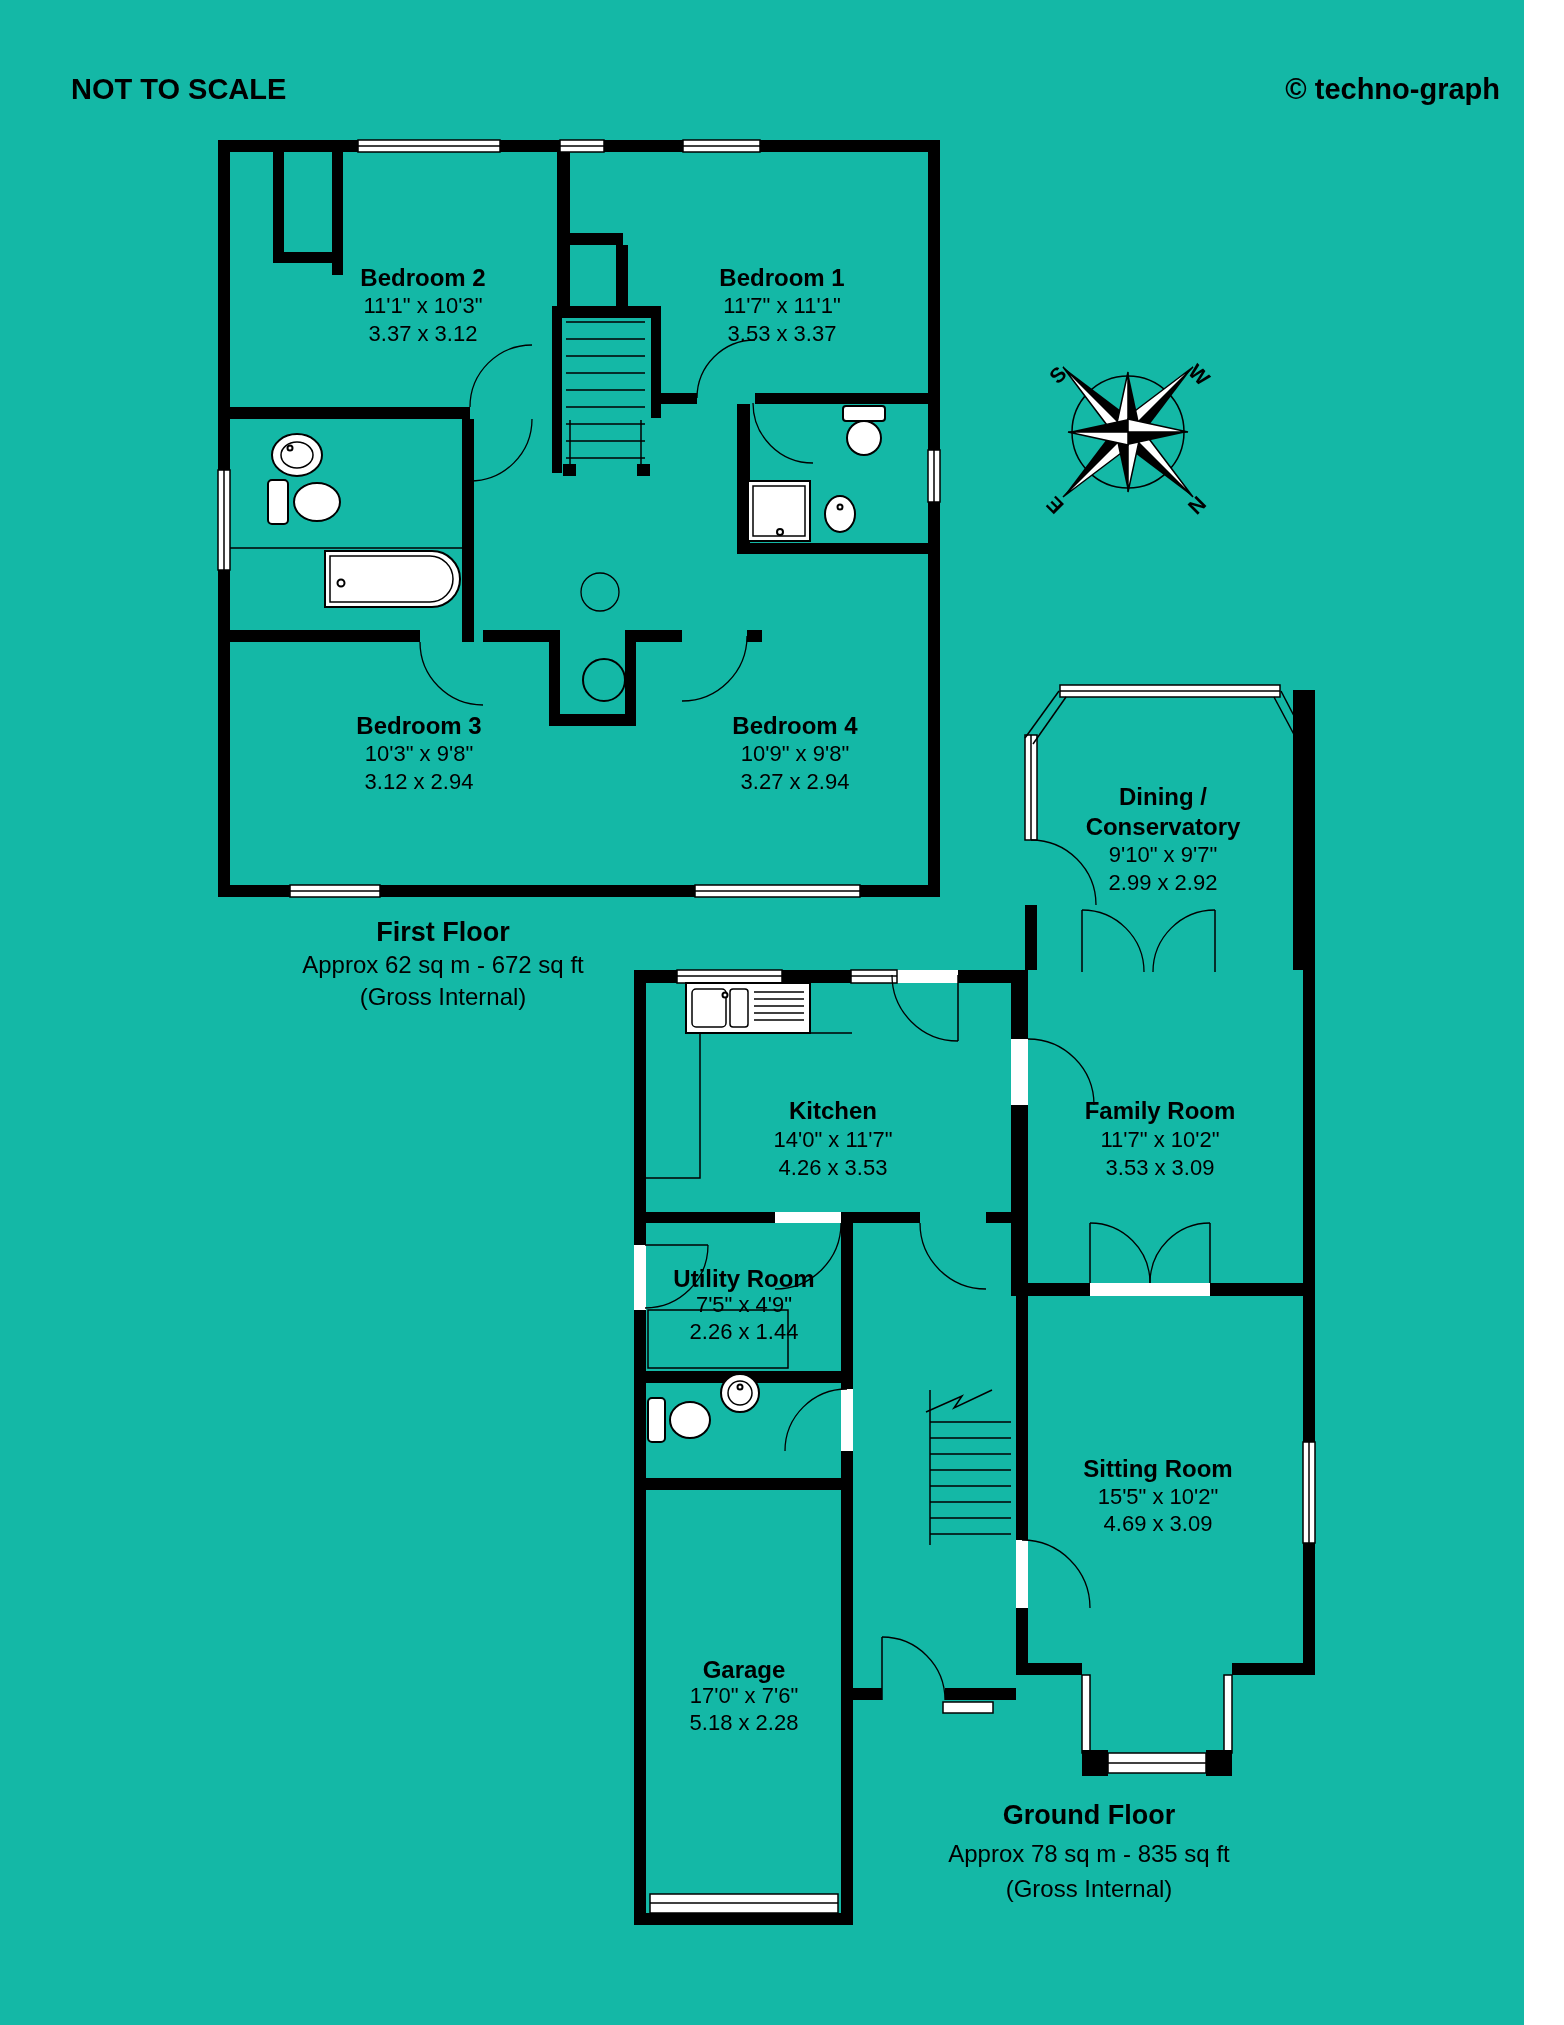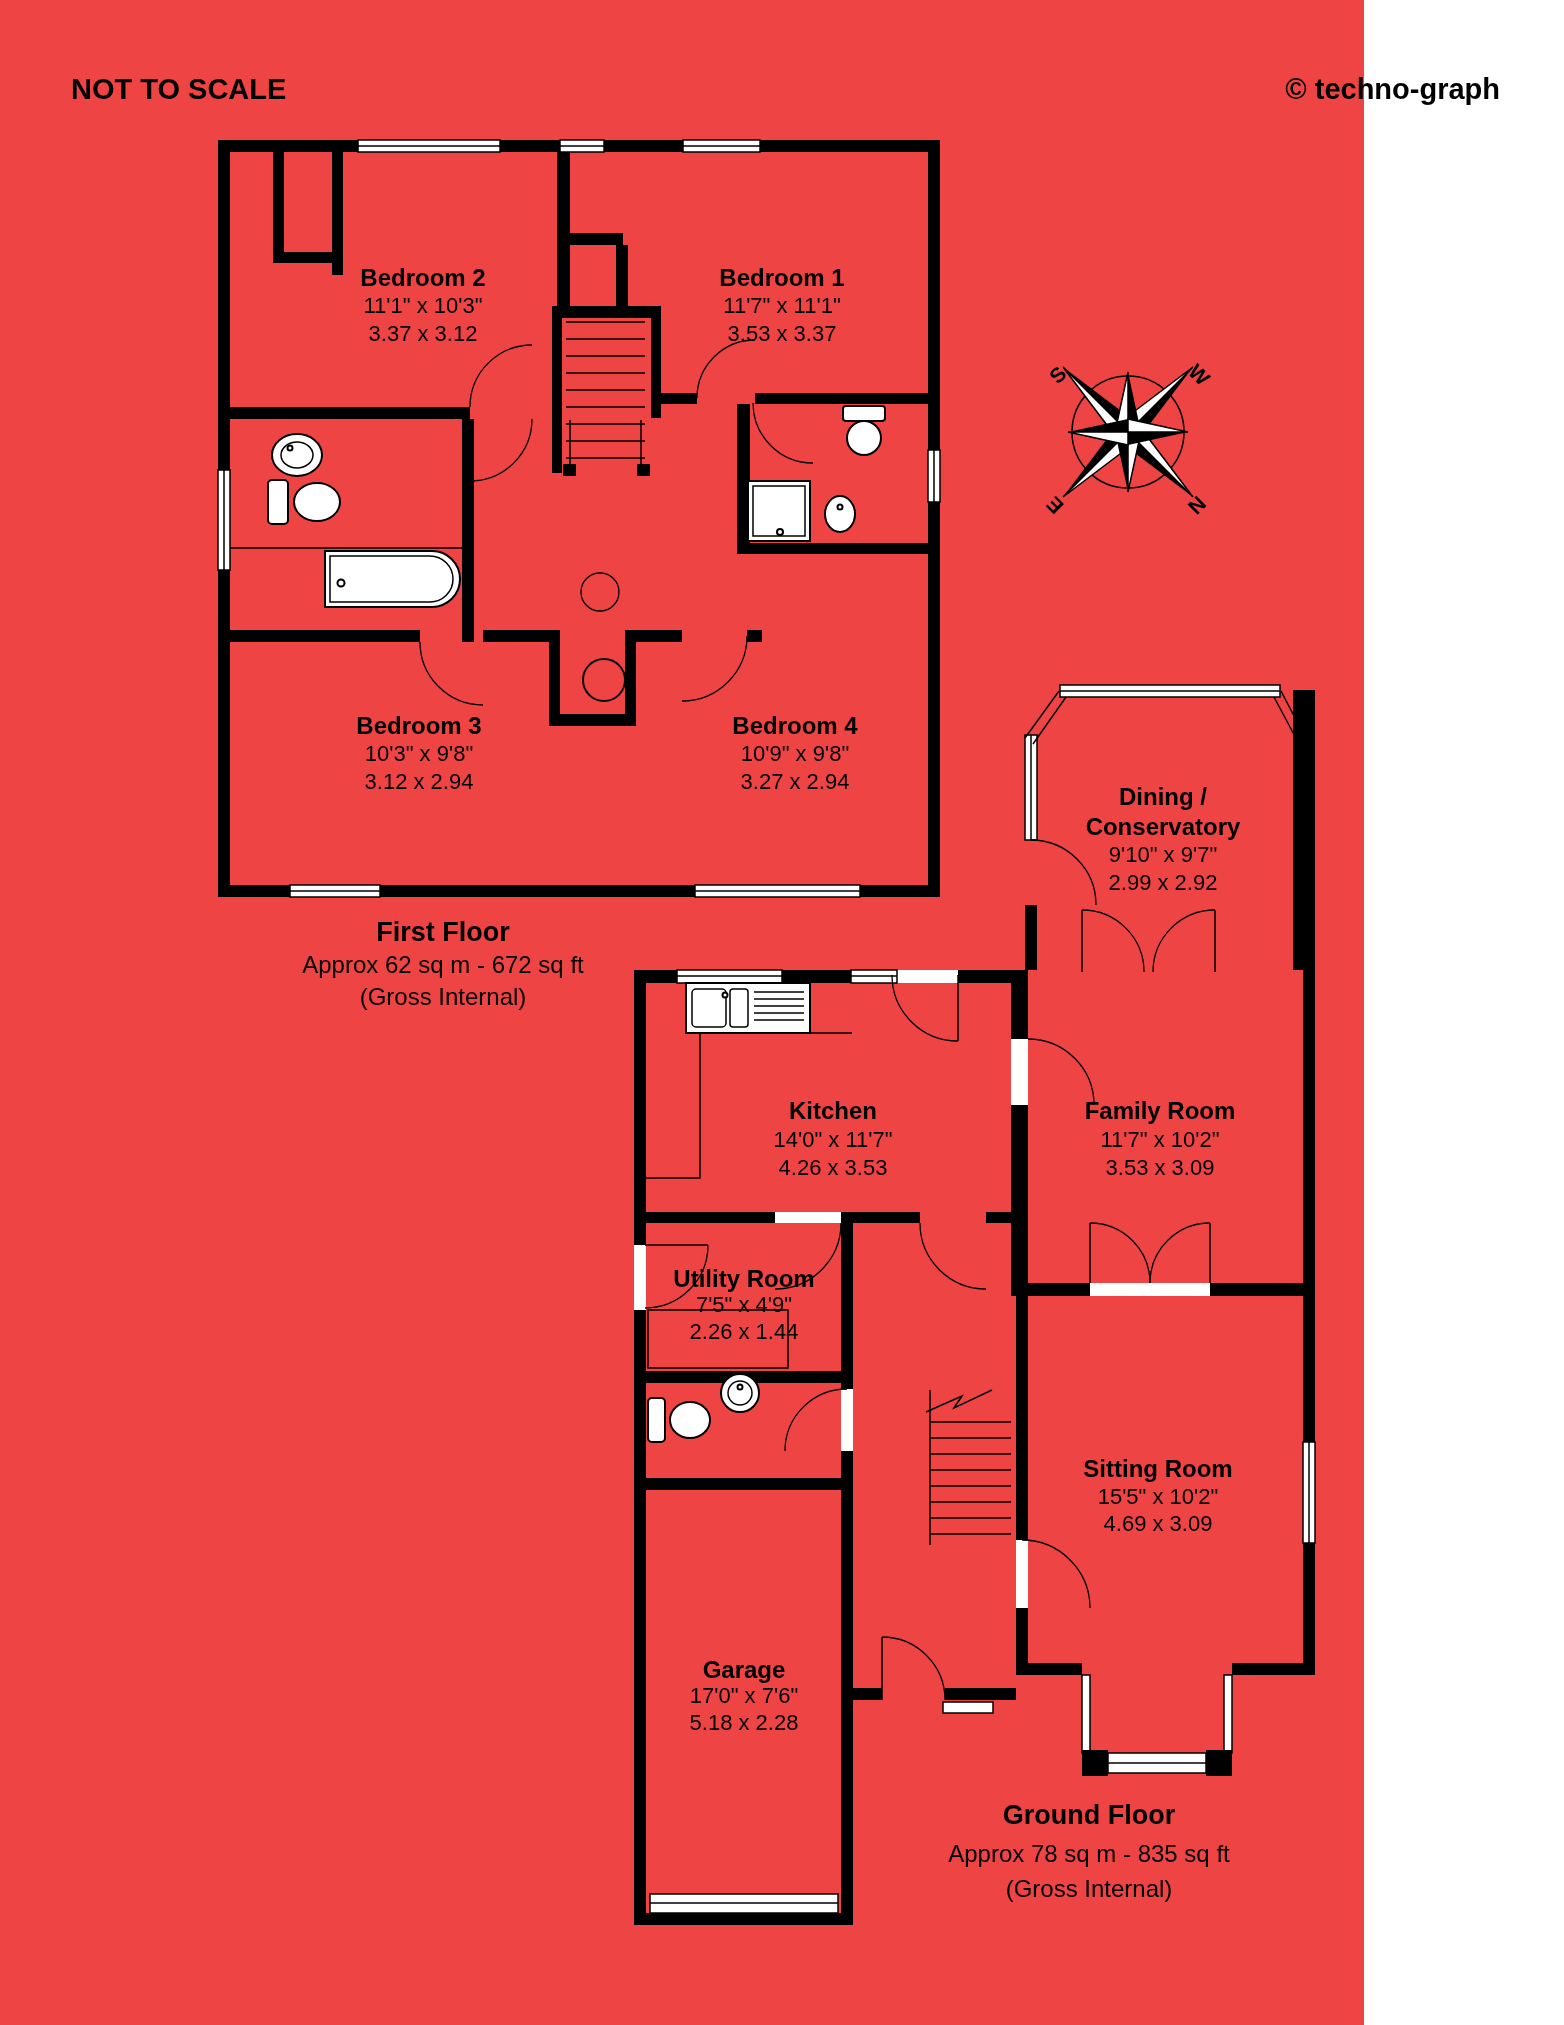--- a/index.html
+++ b/index.html
@@ -1,16 +1,16 @@
 <!DOCTYPE html>
 <html><head>
 <meta charset="utf-8">
 <style>
   html,body{margin:0;padding:0;background:#ffffff;}
-  .page{width:1364px;height:2025px;position:relative;background:#ef4444;}
+  .page{width:1524px;height:2025px;position:relative;background:#14b8a6;}
   svg text{font-family:"Liberation Sans", sans-serif;fill:#000;}
   .hdr{font-size:29px;font-weight:bold;}
   .room-title{font-size:24px;font-weight:bold;text-anchor:middle;}
   .room-dim{font-size:22px;text-anchor:middle;}
   .cap-title{font-size:27px;font-weight:bold;text-anchor:middle;}
   .cap-line{font-size:24px;text-anchor:middle;}
   .comp{font-size:21px;font-weight:bold;text-anchor:middle;}
   .wall{fill:#000;stroke:none;}
   .win{fill:#fff;stroke:#000;stroke-width:1.5;}
   .thin{fill:none;stroke:#000;stroke-width:1.5;}

